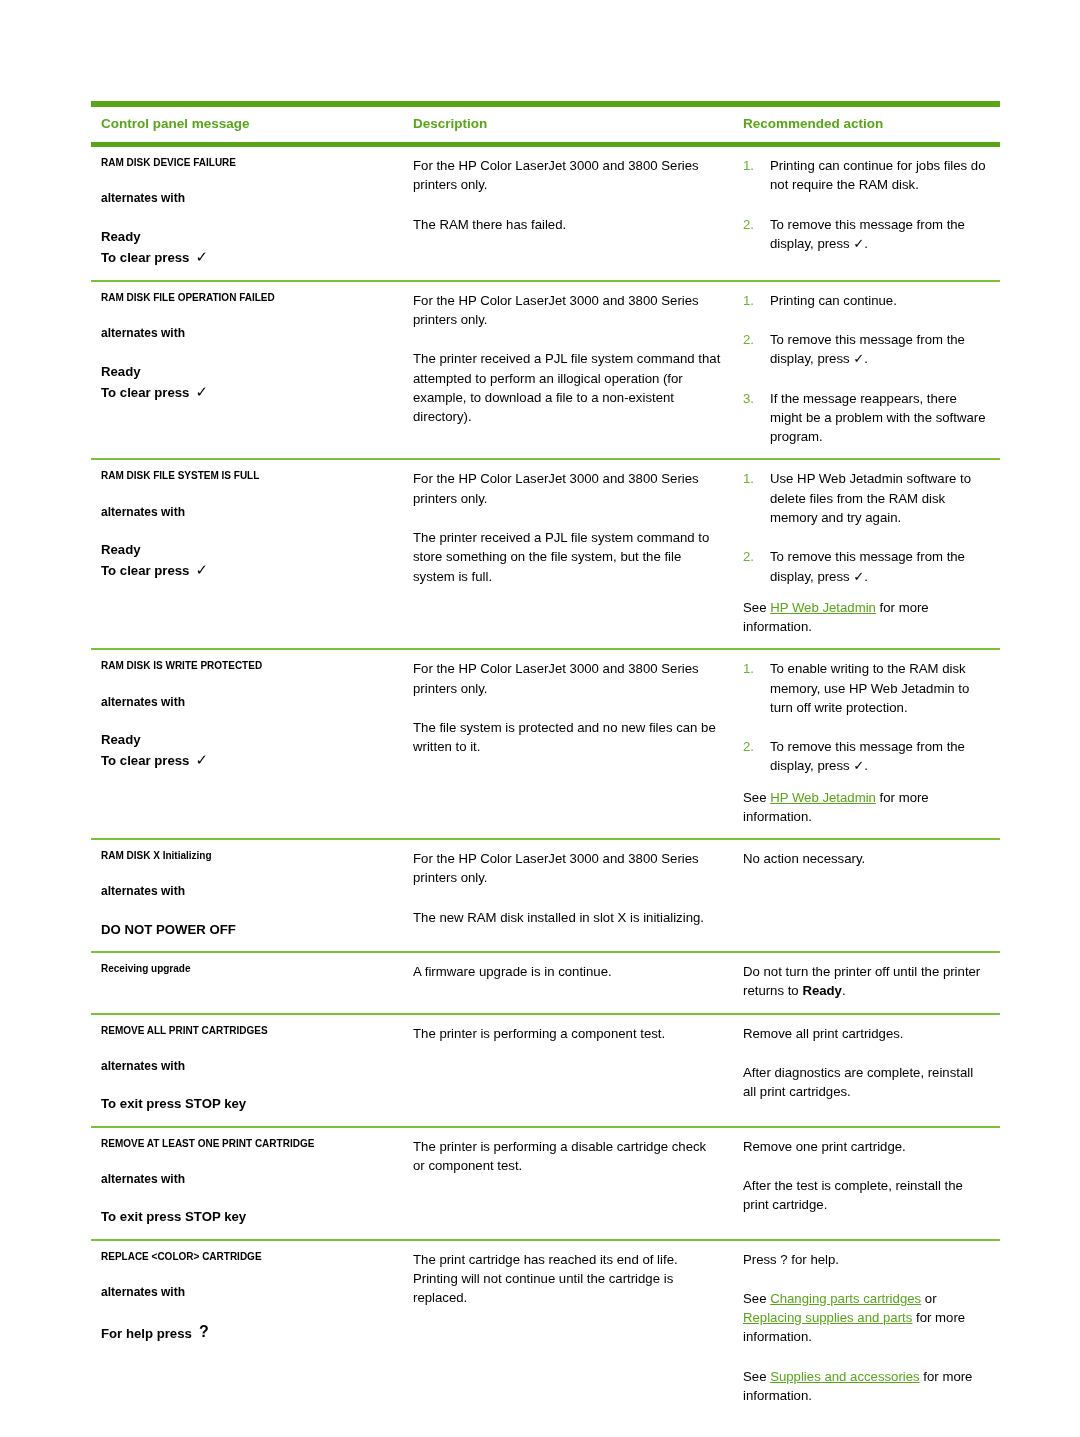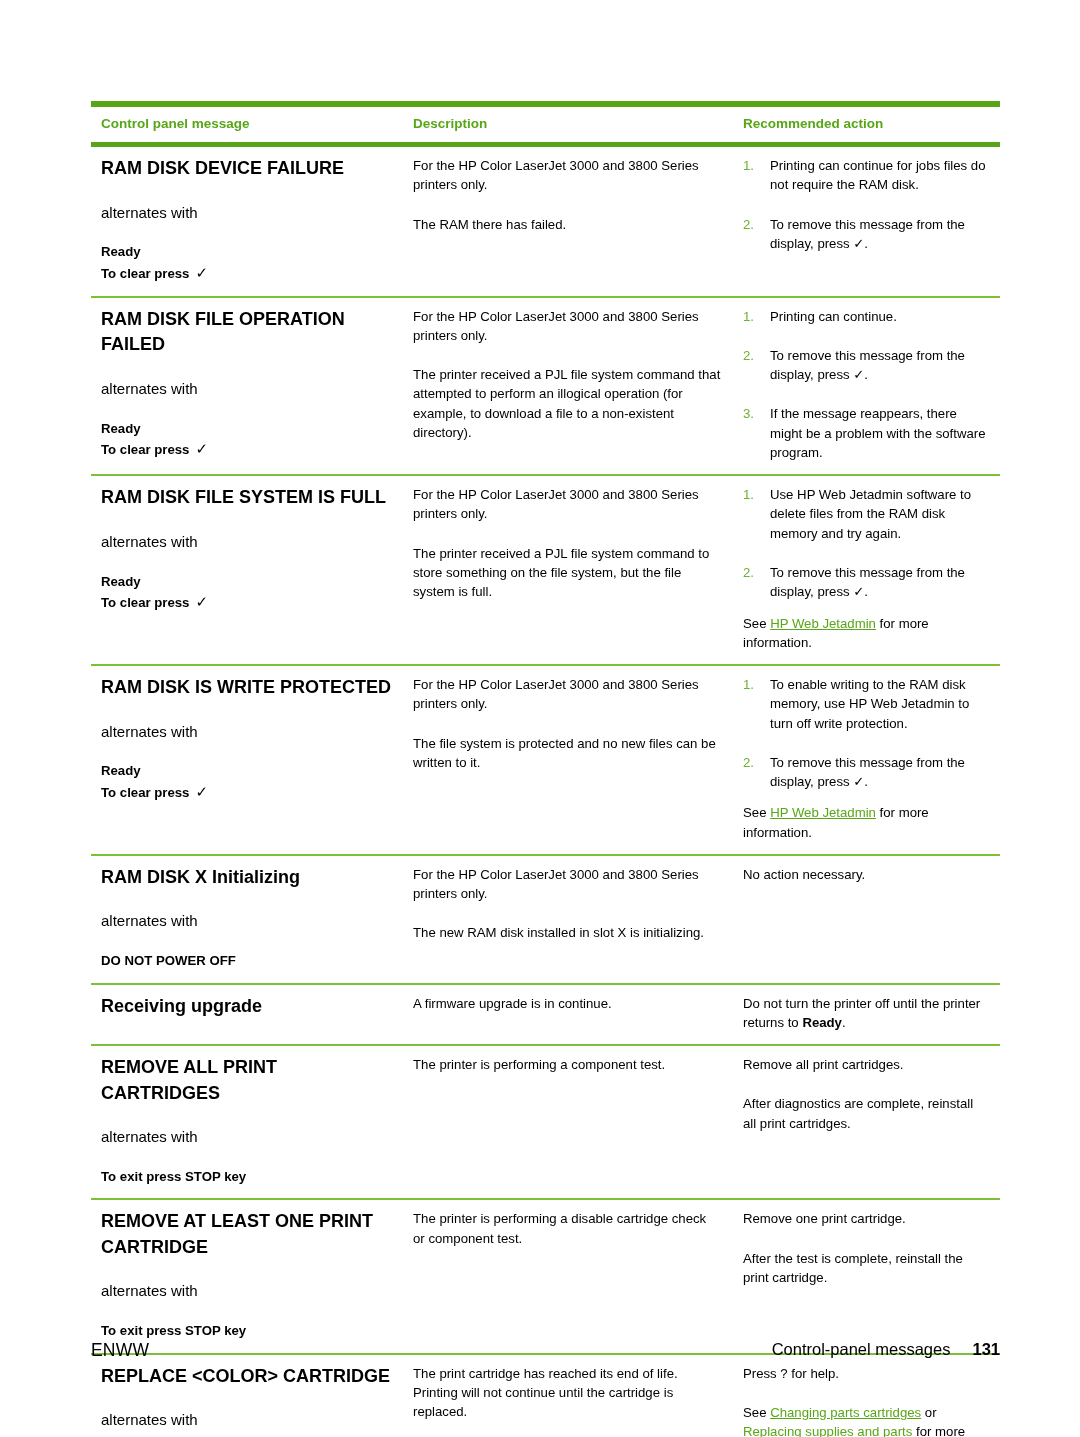--- a/index.html
+++ b/index.html
@@ -67,26 +67,26 @@
   td.cell {
     vertical-align: top;
     padding: 9px 12px 12px 10px;
     font-size: 13.2px;
     line-height: 1.46;
   }
 
   
   .msgname {
     font-weight: bold;
-    font-size: 18px;
+    font-size: 10px;
     line-height: 1.42;
   }
   .alt {
-    font-weight: normal;
-    font-size: 15px;
+    font-weight: bold;
+    font-size: 12px;
     margin-top: 20px;
   }
   .state {
     font-weight: bold;
     font-size: 13.2px;
     margin-top: 19px;
   }
   .clearline {
     font-weight: bold;
     font-size: 13.2px;
@@ -425,20 +425,14 @@
           <div class="plainpara">Press ? for help.</div>
           <div class="plainpara"><span>See </span><a class="xref" href="#">Changing parts cartridges</a><span> or </span><a class="xref" href="#">Replacing supplies and parts</a><span> for more information.</span></div>
           <div class="plainpara"><span>See </span><a class="xref" href="#">Supplies and accessories</a><span> for more information.</span></div>
         </td>
       </tr>
     </tbody>
       </table>
 
   </div>
 
-  <div class="footer clearfix">
-    <div class="left">ENWW</div>
-    <div class="right">
-      <span>Control-panel messages</span><span class="pagenum">131</span>
-    </div>
-  </div>
 
 </div>
 
 </body></html>

